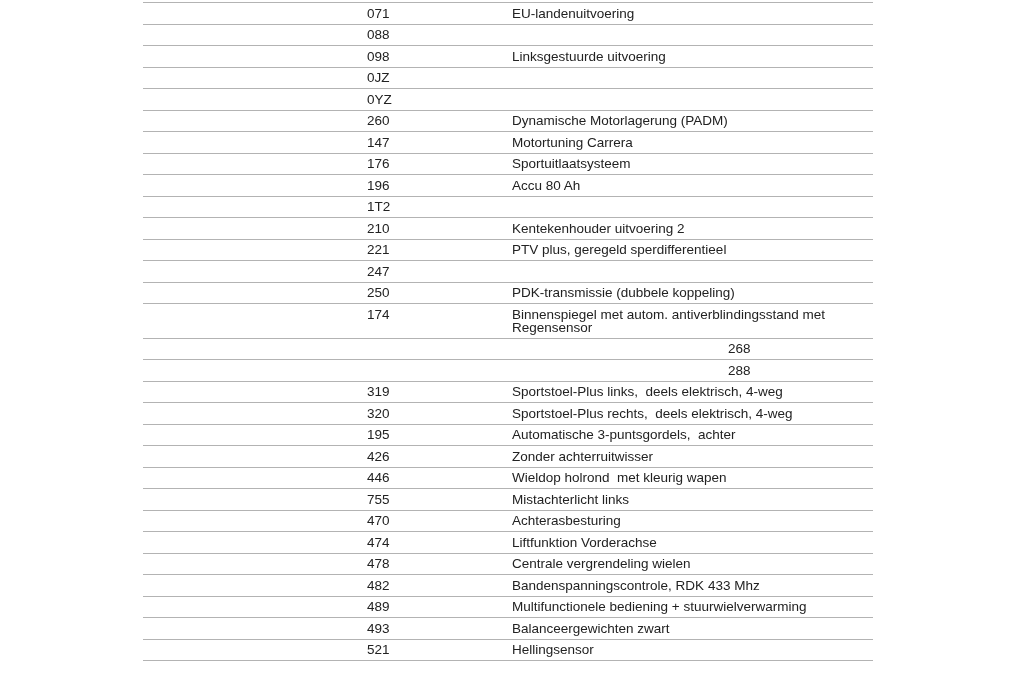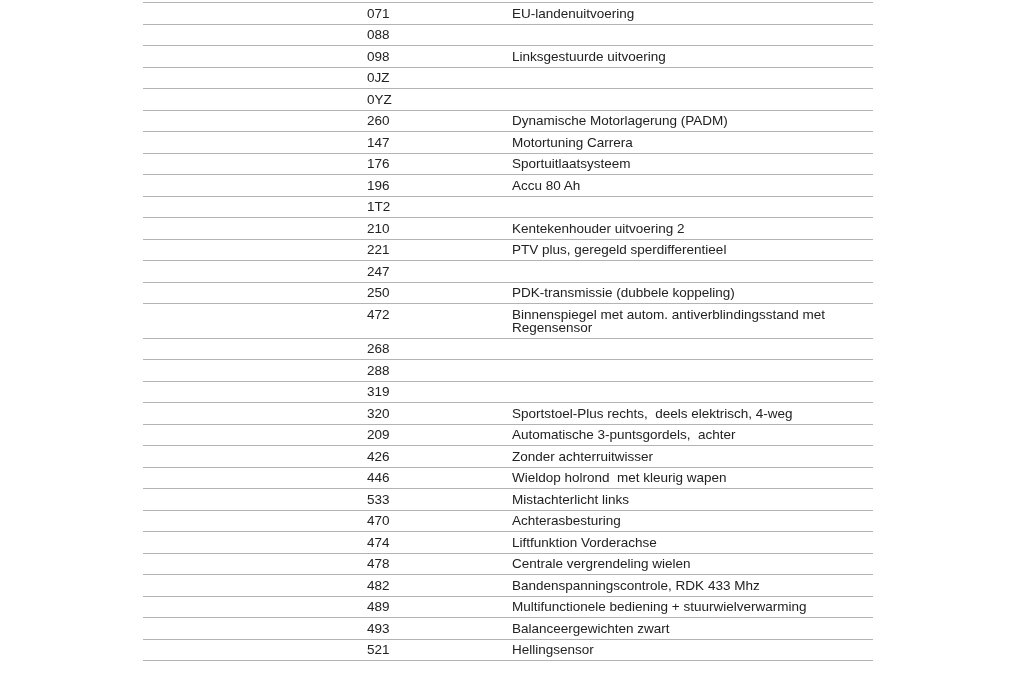--- a/index.html
+++ b/index.html
@@ -21,20 +21,21 @@
     position: absolute;
     left: 143px;
     top: 2px;
     width: 730px;
     border-bottom: 1px solid var(--line-color);
   }
   .row {
     display: flex;
     border-top: 1px solid var(--line-color);
     min-height: 21.5px;
+    justify-content: flex-end;
   }
   .cell {
     font-size: 13.5px;
     line-height: 13.5px;
     color: var(--text-color);
     padding-top: 3.5px;
     padding-bottom: 3px;
     white-space: pre-wrap;
   }
   .cell.spacer { width: 224px; padding: 0; }
@@ -111,58 +112,59 @@
     <div class="cell code">247</div>
     <div class="cell desc"></div>
   </div>
       <div class="row">
     <div class="cell spacer"></div>
     <div class="cell code">250</div>
     <div class="cell desc">PDK-transmissie (dubbele koppeling)</div>
   </div>
       <div class="row">
     <div class="cell spacer"></div>
-    <div class="cell code">472</div>
+    <div class="cell code">174</div>
     <div class="cell desc">Binnenspiegel met autom. antiverblindingsstand met Regensensor</div>
   </div>
       <div class="row">
     <div class="cell spacer"></div>
     <div class="cell code">268</div>
   </div>
       <div class="row">
     <div class="cell spacer"></div>
     <div class="cell code">288</div>
   </div>
       <div class="row">
     <div class="cell spacer"></div>
     <div class="cell code">319</div>
+    <div class="cell desc">Sportstoel-Plus links,  deels elektrisch, 4-weg</div>
   </div>
       <div class="row">
     <div class="cell spacer"></div>
     <div class="cell code">320</div>
     <div class="cell desc">Sportstoel-Plus rechts,  deels elektrisch, 4-weg</div>
   </div>
       <div class="row">
     <div class="cell spacer"></div>
-    <div class="cell code">209</div>
+    <div class="cell code">195</div>
     <div class="cell desc">Automatische 3-puntsgordels,  achter</div>
   </div>
       <div class="row">
     <div class="cell spacer"></div>
     <div class="cell code">426</div>
     <div class="cell desc">Zonder achterruitwisser</div>
   </div>
       <div class="row">
     <div class="cell spacer"></div>
     <div class="cell code">446</div>
     <div class="cell desc">Wieldop holrond  met kleurig wapen</div>
   </div>
       <div class="row">
     <div class="cell spacer"></div>
-    <div class="cell code">533</div>
+    <div class="cell code">755</div>
     <div class="cell desc">Mistachterlicht links</div>
   </div>
       <div class="row">
     <div class="cell spacer"></div>
     <div class="cell code">470</div>
     <div class="cell desc">Achterasbesturing</div>
   </div>
       <div class="row">
     <div class="cell spacer"></div>
     <div class="cell code">474</div>

